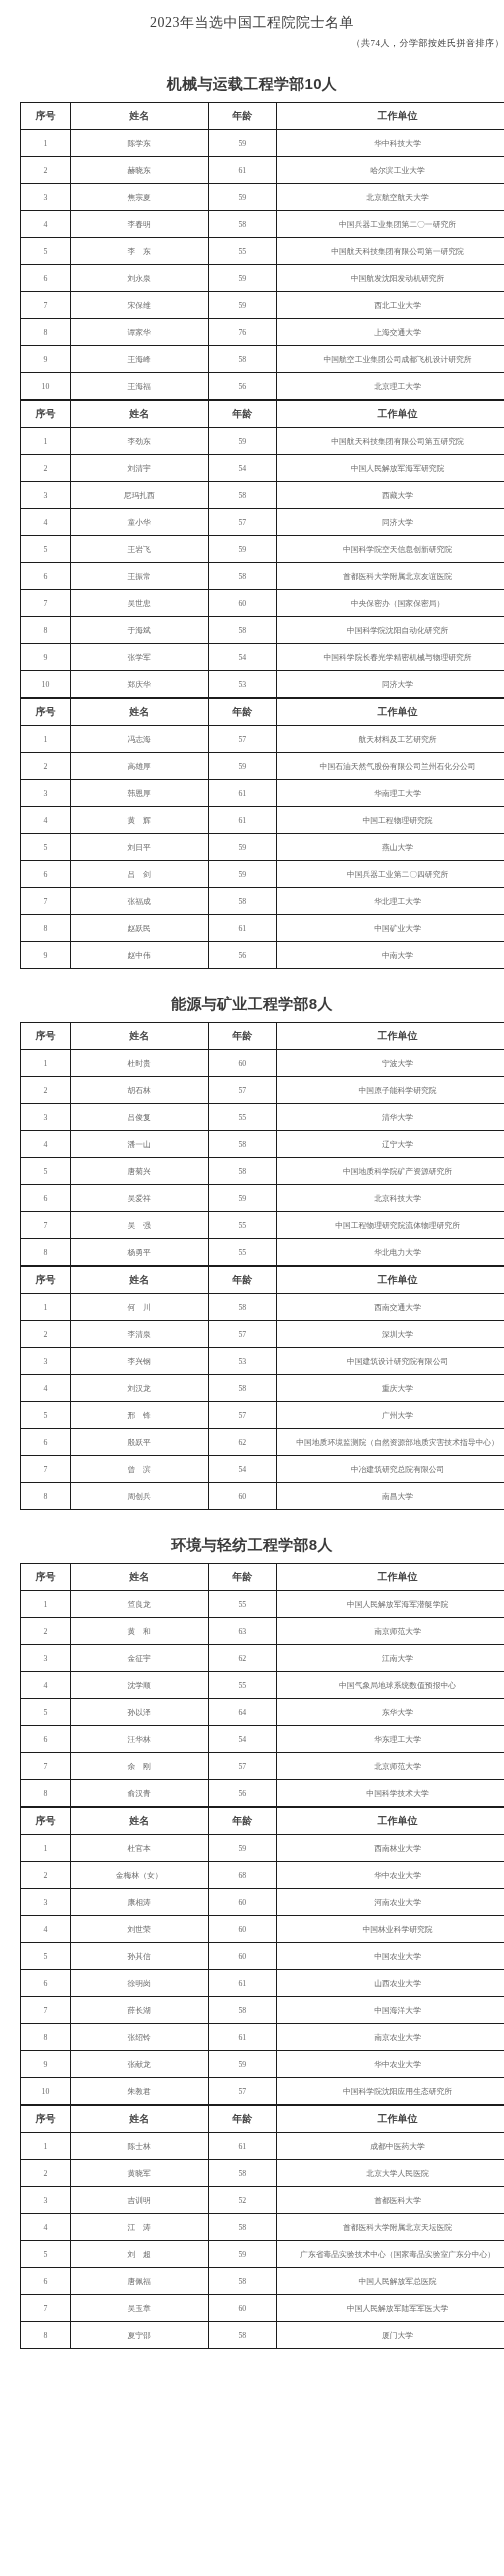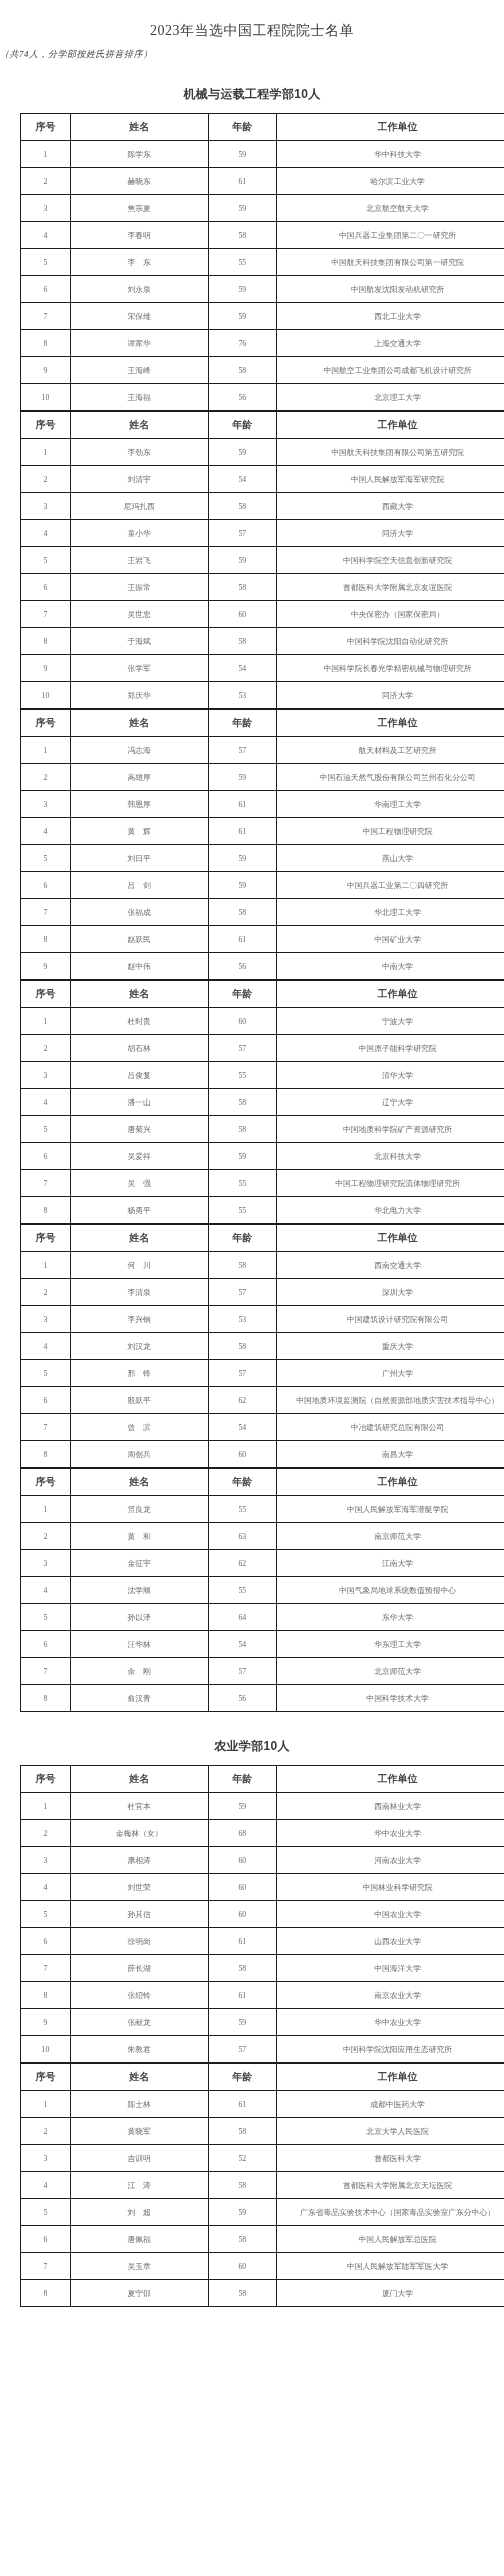--- a/index.html
+++ b/index.html
@@ -15,38 +15,37 @@
   .doc {
     padding-top: 13.6px;
     padding-bottom: 7.3px;
   }
   .title {
     text-align: center;
     font-size: 14px;
     line-height: 18px;
     color: #3d3d3d;
     font-weight: normal;
-    margin: 8px;
+    margin: 0;
     letter-spacing: 0.5px;
   }
   .subtitle {
-    text-align: left;
+    text-align: right;
     font-size: 9px;
     line-height: 12.5px;
     margin-top: 5.2px;
     color: #3f3f3f;
-    font-style: italic;
     letter-spacing: 0.5px;
   }
   .section-heading {
     margin: 29px 0 12.5px 0;
     text-align: center;
     font-family: "Liberation Sans", "DejaVu Sans", sans-serif;
     font-weight: bold;
-    font-size: 12px;
+    font-size: 15px;
     line-height: 11.5px;
     color: #3a3a3a;
     letter-spacing: 0.3px;
   }
   table.roster {
     border-collapse: collapse;
     table-layout: fixed;
     width: 482px;
     margin-left: 20.4px;
     background: #ffffff;
@@ -287,20 +286,21 @@
             <td class="c3">中国矿业大学</td>
           </tr>
           <tr>
             <td class="c0">9</td>
             <td class="c1">赵中伟</td>
             <td class="c2">56</td>
             <td class="c3">中南大学</td>
           </tr>
         </tbody>
       </table>
+      <div class="section-heading">能源与矿业工程学部8人</div>
       <table class="roster">
         <thead>
           <tr>
             <th class="c0">序号</th>
             <th class="c1">姓名</th>
             <th class="c2">年龄</th>
             <th class="c3">工作单位</th>
           </tr>
         </thead>
         <tbody>
@@ -407,20 +407,21 @@
             <td class="c3">中冶建筑研究总院有限公司</td>
           </tr>
           <tr>
             <td class="c0">8</td>
             <td class="c1">周创兵</td>
             <td class="c2">60</td>
             <td class="c3">南昌大学</td>
           </tr>
         </tbody>
       </table>
+      <div class="section-heading">环境与轻纺工程学部8人</div>
       <table class="roster">
         <thead>
           <tr>
             <th class="c0">序号</th>
             <th class="c1">姓名</th>
             <th class="c2">年龄</th>
             <th class="c3">工作单位</th>
           </tr>
         </thead>
         <tbody>
@@ -467,21 +468,20 @@
             <td class="c3">北京师范大学</td>
           </tr>
           <tr>
             <td class="c0">8</td>
             <td class="c1">俞汉青</td>
             <td class="c2">56</td>
             <td class="c3">中国科学技术大学</td>
           </tr>
         </tbody>
       </table>
-      <div class="section-heading">农业学部10人</div>
       <table class="roster">
         <thead>
           <tr>
             <th class="c0">序号</th>
             <th class="c1">姓名</th>
             <th class="c2">年龄</th>
             <th class="c3">工作单位</th>
           </tr>
         </thead>
         <tbody>

